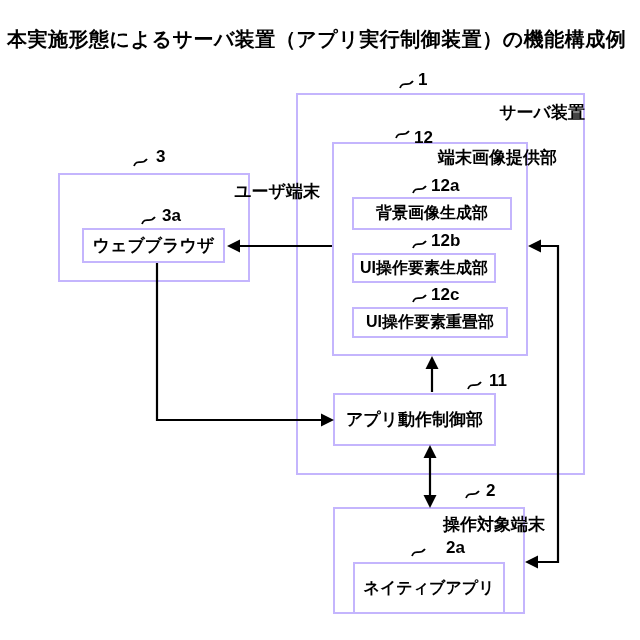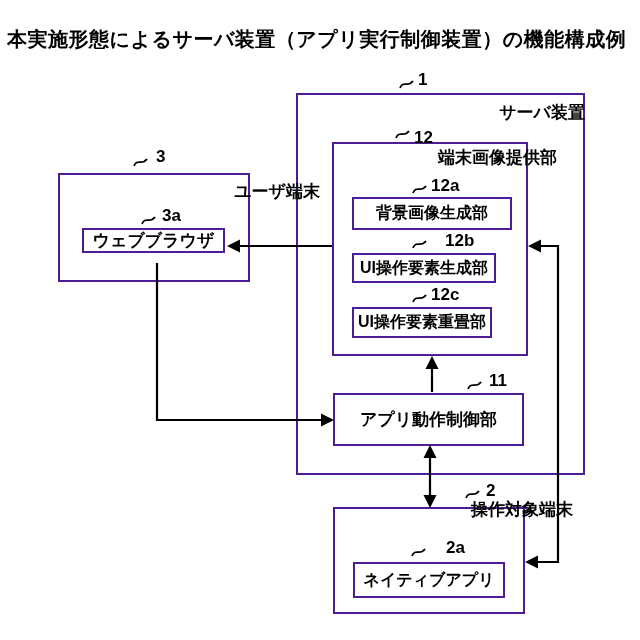--- a/index.html
+++ b/index.html
@@ -4,21 +4,21 @@
 <style>
   html,body{margin:0;padding:0;background:#ffffff;}
   .canvas{
     position:relative;width:640px;height:640px;background:#ffffff;
     font-family:"Liberation Sans","DejaVu Sans",sans-serif;color:#000;overflow:hidden;
   }
   .title{
     position:absolute;left:7px;top:26px;margin:0;
     font-size:20px;font-weight:700;letter-spacing:0.5px;white-space:nowrap;
   }
-  .box{position:absolute;border:2px solid #4c1d95;background:transparent;box-sizing:border-box;}
+  .box{position:absolute;border:2px solid #c4b5fd;background:transparent;box-sizing:border-box;}
   .leaf{display:flex;align-items:center;justify-content:center;white-space:nowrap;
         font-size:16px;font-weight:600;}
   .leaf.big{font-size:17px;}
   .head{position:absolute;text-align:right;font-size:17px;font-weight:600;white-space:nowrap;}
   .ref{position:absolute;font-size:17px;font-weight:600;white-space:nowrap;}
   .overlay{position:absolute;left:0;top:0;width:640px;height:640px;pointer-events:none;}
 </style>
 </head>
 <body>
 
@@ -29,50 +29,50 @@
   <div class="box" style="left:296px;top:93px;width:289px;height:382px;"></div>
   <div class="head" style="left:296px;top:101px;width:289px;">サーバ装置</div>
 
   <div class="box" style="left:332px;top:142px;width:196px;height:214px;"></div>
   <div class="head" style="left:332px;top:146px;width:225px;">端末画像提供部</div>
 
   <div class="box" style="left:58px;top:173px;width:192px;height:109px;"></div>
   <div class="head" style="left:72px;top:180px;width:220px;margin-left:28px;">ユーザ端末</div>
 
   <div class="box" style="left:333px;top:507px;width:192px;height:107px;"></div>
-  <div class="head" style="left:333px;top:498px;width:212px;padding-left:28px;">操作対象端末</div>
+  <div class="head" style="left:333px;top:513px;width:212px;">操作対象端末</div>
 
-  <div class="box leaf big" style="left:82px;top:228px;width:143px;height:25px;">
+  <div class="box leaf big" style="left:82px;top:228px;width:143px;height:35px;">
     <span>ウェブブラウザ</span>
   </div>
 
   <div class="box leaf" style="left:352px;top:197px;width:160px;height:33px;">
     <span>背景画像生成部</span>
   </div>
 
   <div class="box leaf" style="left:352px;top:253px;width:144px;height:30px;">
     <span>UI操作要素生成部</span>
   </div>
 
-  <div class="box leaf" style="left:352px;top:307px;width:140px;height:31px;">
+  <div class="box leaf" style="left:352px;top:307px;width:156px;height:31px;">
     <span>UI操作要素重畳部</span>
   </div>
 
-  <div class="box leaf big" style="left:333px;top:393px;width:191px;height:53px;">
+  <div class="box leaf big" style="left:333px;top:393px;width:163px;height:53px;">
     <span>アプリ動作制御部</span>
   </div>
 
-  <div class="box leaf" style="left:353px;top:562px;width:152px;height:36px;">
+  <div class="box leaf" style="left:353px;top:562px;width:152px;height:52px;">
     <span>ネイティブアプリ</span>
   </div>
 
   <div class="ref" style="left:418px;top:70px;">1</div>
   <div class="ref" style="left:414px;top:128px;">12</div>
   <div class="ref" style="left:431px;top:176px;">12a</div>
-  <div class="ref" style="left:445px;top:231px;">12b</div>
+  <div class="ref" style="left:431px;top:231px;">12b</div>
   <div class="ref" style="left:431px;top:285px;">12c</div>
   <div class="ref" style="left:156px;top:147px;">3</div>
   <div class="ref" style="left:162px;top:206px;">3a</div>
   <div class="ref" style="left:489px;top:371px;">11</div>
   <div class="ref" style="left:486px;top:481px;">2</div>
   <div class="ref" style="left:446px;top:538px;">2a</div>
 
   <svg class="overlay" viewBox="0 0 640 640">
 
     <g stroke="#000" stroke-width="2.2" fill="#000">

